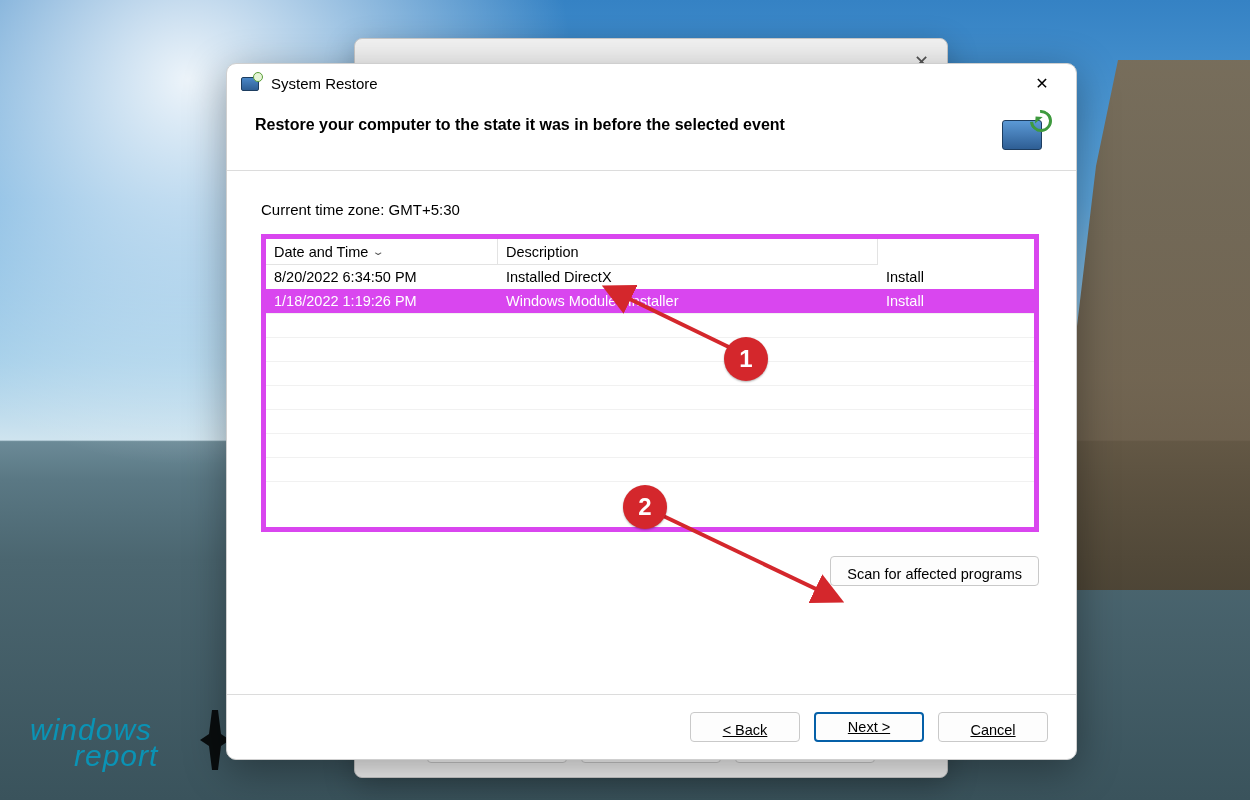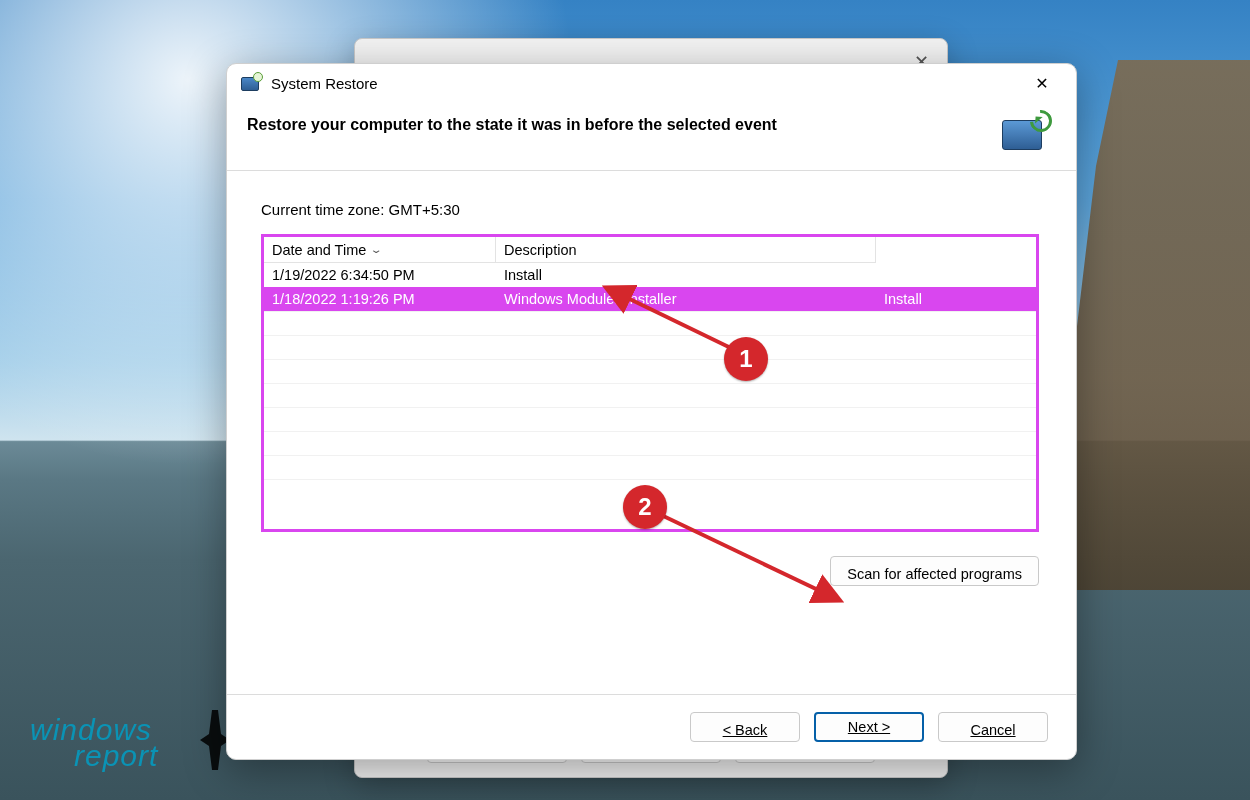--- a/index.html
+++ b/index.html
@@ -37,33 +37,33 @@
     background: #fff; border: 1px solid #cfcfcf; border-radius: 10px;
     box-shadow: 0 10px 40px rgba(0,0,0,0.35);
     display: flex; flex-direction: column;
   }
   .titlebar { height: 38px; display:flex; align-items:center; padding: 0 14px; font-size:15px; }
   .titlebar .app-icon { width:20px; height:20px; margin-right:10px; position:relative; }
   .titlebar .app-icon .mon { width:18px; height:14px; background:linear-gradient(#4a87c7,#2e5e94); border:1px solid #1d3d60; border-radius:2px; position:absolute; left:0; top:4px;}
   .titlebar .app-icon .clk { width:10px; height:10px; background:#e6f5d6; border:1px solid #5a9e3a; border-radius:50%; position:absolute; right:-2px; top:-1px;}
   .titlebar .close { margin-left:auto; width:40px; height:30px; display:flex; align-items:center; justify-content:center; font-size:16px; border-radius:4px; cursor:pointer;}
 
-  .header { padding: 10px 28px 18px 20px; display:flex; align-items:flex-start; }
+  .header { padding: 10px 28px 18px 28px; display:flex; align-items:flex-start; }
   .header .heading { font-weight:700; font-size:16px; flex:1; padding-top:4px;}
   .header .header-icon { width:46px; height:40px; position:relative; margin-left:20px;}
   .header .header-icon .mon2 { width:40px; height:30px; background:linear-gradient(#5b99d6,#2e5e94); border:1px solid #1d3d60; border-radius:3px; position:absolute; left:0; top:8px;}
   .header .header-icon .arrow { width:22px; height:22px; border:3px solid #3e9a3e; border-left-color:transparent; border-radius:50%; position:absolute; right:-4px; top:-2px; transform:rotate(40deg);}
   .header .header-icon .arrow::after { content:''; position:absolute; left:-4px; top:3px; border:5px solid transparent; border-right-color:#3e9a3e; transform:rotate(10deg);}
 
   .sep { height:1px; background:#dcdcdc; }
 
   .body { padding: 30px 34px 12px 34px; flex:1; position:relative; }
   .tz { font-size:15px; margin-bottom:16px; }
 
-  .table { border:3px solid #d946ef; width:778px; height:298px; background:#fff; }
+  .table { border:5px solid #d946ef; width:778px; height:298px; background:#fff; }
   .thead { display:flex; height:26px; }
   .th { border-right:1px solid #e3e3e3; border-bottom:1px solid #e3e3e3; background:#fff; padding:3px 8px; font-size:14.5px; display:flex; align-items:center; position:relative;}
   .th.sorted .chev { margin-left:6px; font-size:10px; color:#555; transform:scaleX(1.6);}
   .col-dt { width:232px;} .col-desc{ width:380px;} .col-type{ flex:1; border-right:none;}
 
   .tbody { }
   .tr { display:flex; height:24px; font-size:14.5px; }
   .td { padding:1px 8px; display:flex; align-items:center; white-space:nowrap;}
   .td.col-dt { width:232px;} .td.col-desc{ width:380px;} .td.col-type{ flex:1;}
   .tr.selected { background:#d946ef; color:#fff; }
@@ -132,21 +132,22 @@
           <div class="th col-dt sorted">
             <span>Date and Time</span>
             <span class="chev">⌄</span>
           </div>
           <div class="th col-desc">
             <span>Description</span>
           </div>
         </div>
         <div class="tbody">
           <div class="tr">
-            <div class="td col-dt">1/19/2022 6:34:50 PM</div>
+            <div class="td col-dt">8/20/2022 6:34:50 PM</div>
+            <div class="td col-desc">Installed DirectX</div>
             <div class="td col-type">Install</div>
           </div>
           <div class="tr selected">
             <div class="td col-dt">1/18/2022 1:19:26 PM</div>
             <div class="td col-desc">Windows Modules Installer</div>
             <div class="td col-type">Install</div>
           </div>
           <div class="tr empty"></div>
           <div class="tr empty"></div>
           <div class="tr empty"></div>

